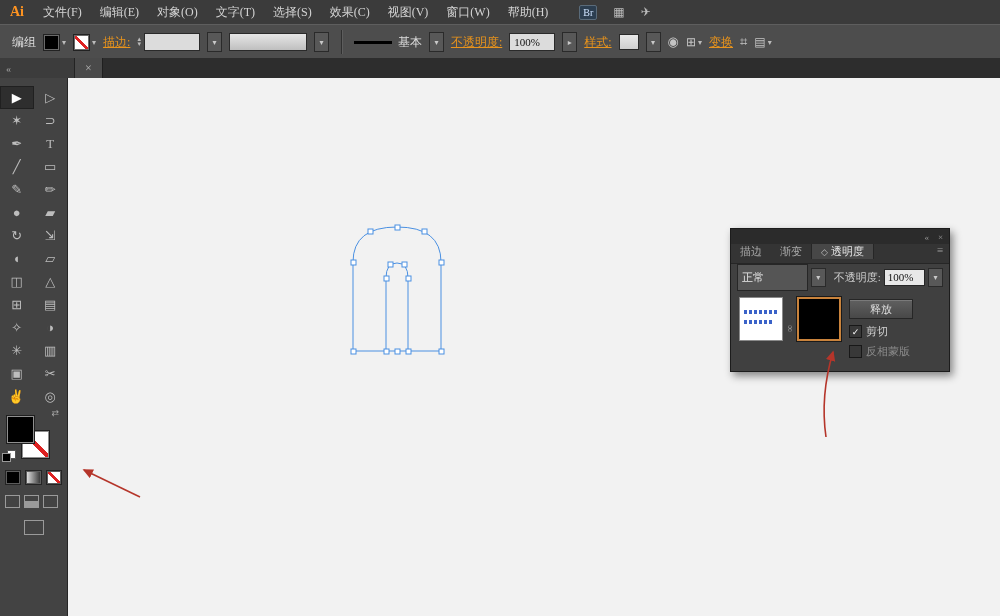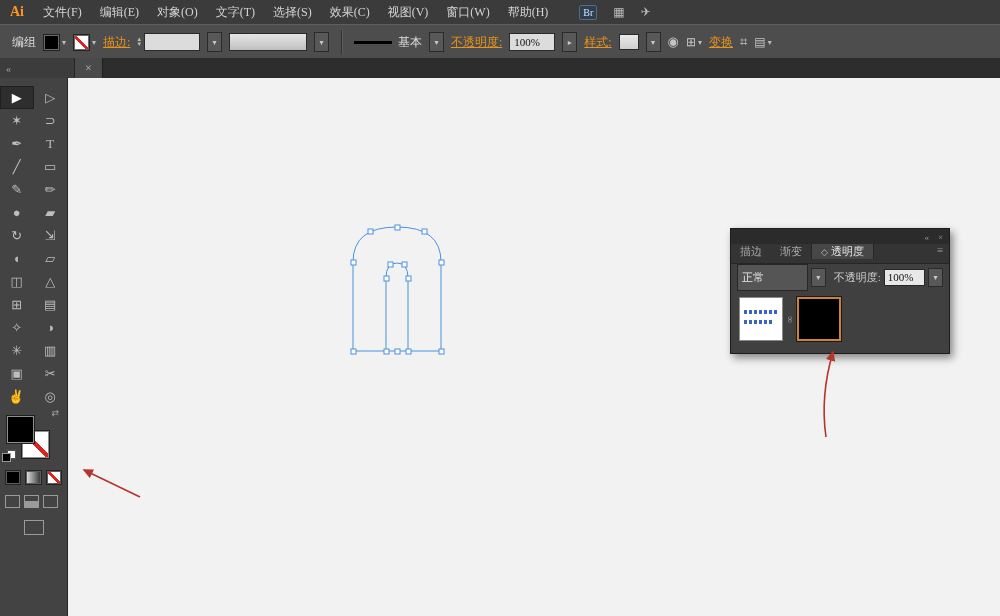--- a/index.html
+++ b/index.html
@@ -355,20 +355,31 @@
         </div>
         <div class="dd-btn pdd">▾</div>
         <span class="p-label">不透明度:</span>
         <div class="p-opacity">100%</div>
         <div class="dd-btn pdd">▾</div>
       </div>
       <div class="panel-body">
         <div class="thumb art"></div>
         <div class="link-icon">∞</div>
         <div class="thumb mask"></div>
+        <div class="panel-side">
+          <div class="release-btn">释放</div>
+          <div class="cb-row">
+            <span class="cb">✓</span>
+            <span class="cb-label">剪切</span>
+          </div>
+          <div class="cb-row">
+            <span class="cb"></span>
+            <span class="cb-label dim">反相蒙版</span>
+          </div>
+        </div>
       </div>
     </div>
   </div>
 
   <svg class="arrows" width="1000" height="616" viewBox="0 0 1000 616">
     <defs>
       <marker id="ah" markerWidth="8" markerHeight="8" refX="5.5" refY="3" orient="auto">
         <path d="M0,0 L6.5,3 L0,6 z" fill="#b5352a"></path>
       </marker>
     </defs>

